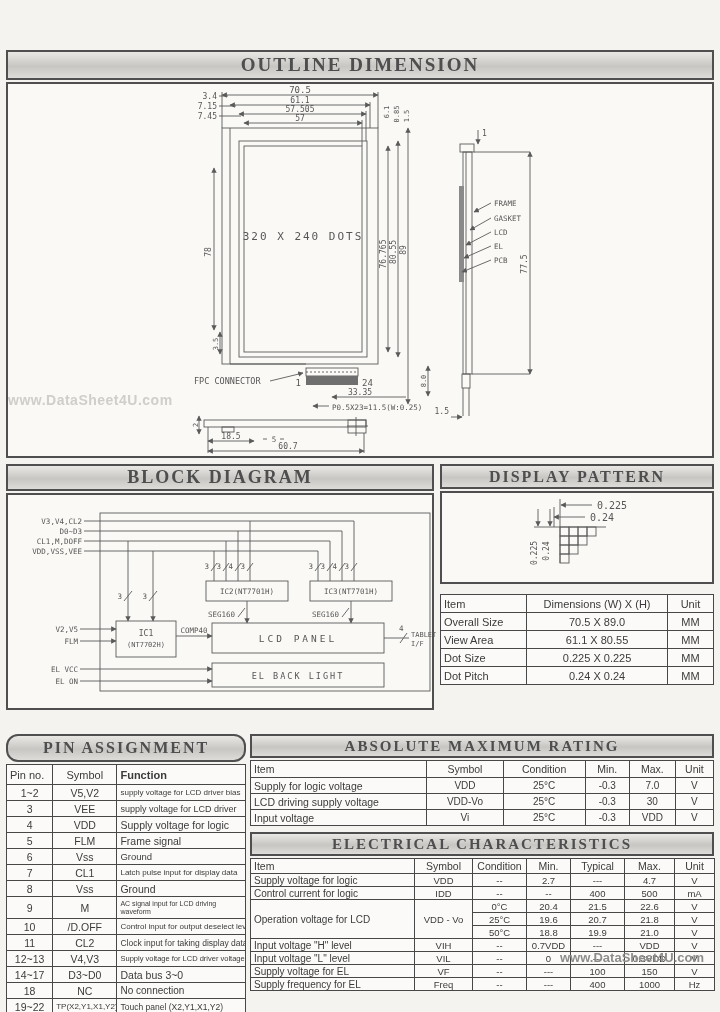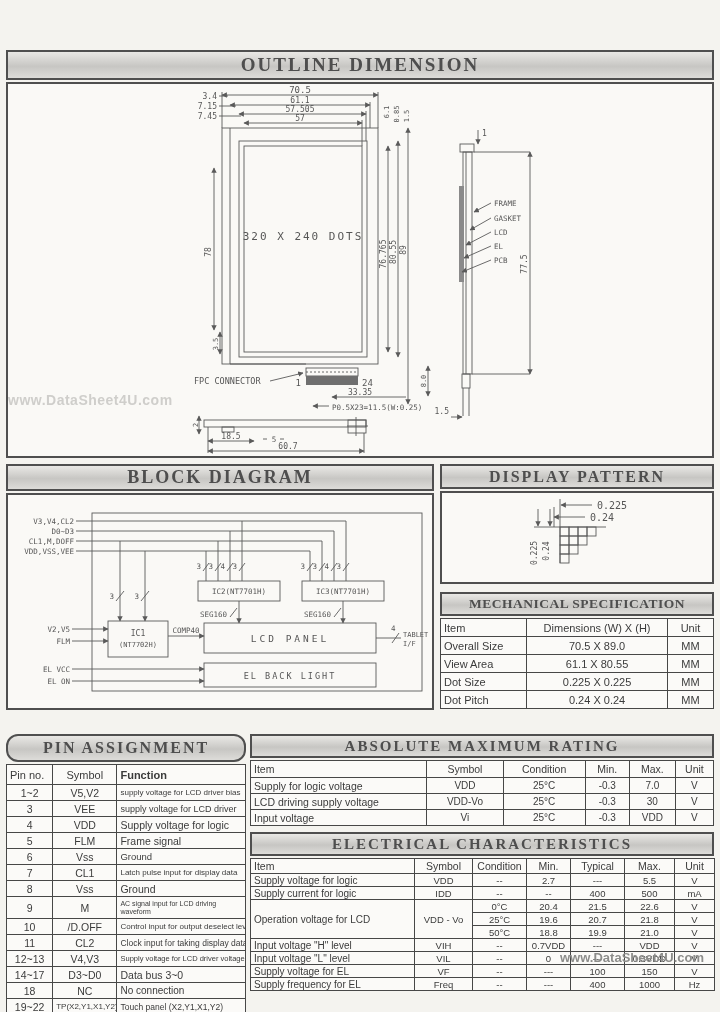--- a/index.html
+++ b/index.html
@@ -149,21 +149,21 @@
       <text x="486" y="179" font-size="7.5">PCB</text>
     </svg>
     <div class="wm-left" style="top:308px;">www.DataSheet4U.com</div>
   </div>
 </div>
 
 <div class="sec" style="left:6px;top:420px;width:428px;height:246px;">
   <div class="hdr" style="height:27px;font-size:18px;">
     <span>BLOCK DIAGRAM</span>
   </div>
-  <div class="cbox" style="height:217px;margin-top:2px;">
+  <div class="cbox" style="height:217px;margin-top:2px;padding-left:8px;">
     <svg width="424" height="213" viewBox="0 0 424 213">
       <g stroke="#5a5a5a" stroke-width="0.9" fill="none">
         <rect x="84" y="18" width="330" height="178"></rect>
         <line x1="68" y1="26" x2="338" y2="26"></line>
           <line x1="234" y1="26" x2="234" y2="86"></line>
           <line x1="338" y1="26" x2="338" y2="86"></line>
         <line x1="68" y1="36" x2="326" y2="36"></line>
           <line x1="222" y1="36" x2="222" y2="86"></line>
           <line x1="326" y1="36" x2="326" y2="86"></line>
         <line x1="68" y1="46" x2="314" y2="46"></line>
@@ -269,23 +269,20 @@
       </g>
       <text x="155" y="16" font-size="10">0.225</text>
       <text x="148" y="28" font-size="10">0.24</text>
       <text x="95" y="60" font-size="8" text-anchor="middle" transform="rotate(-90 95 60)">0.225</text>
       <text x="107" y="58" font-size="8" text-anchor="middle" transform="rotate(-90 107 58)">0.24</text>
     </svg>
   </div>
 </div>
 
 <div class="sec" style="left:440px;top:548px;width:274px;">
-  <div class="hdr" style="height:24px;font-size:13.5px;letter-spacing:0.5px;">
-    <span>MECHANICAL SPECIFICATION</span>
-  </div>
   <table style="margin-top:2px;">
     <colgroup>
         <col style="width:86px">
         <col style="width:140px">
         <col style="width:46px">
       </colgroup>
     <tbody>
         <tr style="height:18px;">
       <th class="t11" style="text-align:left;">Item</th>
       <th class="t11 cen">Dimensions (W) X (H)</th>
@@ -483,25 +480,25 @@
       <th class="t105 cen">Typical</th>
       <th class="t105 cen">Max.</th>
       <th class="t105 cen">Unit</th>
     </tr>
     <tr style="height:13px;">
       <td class="t10">Supply voltage for logic</td>
       <td class="t95 cen">VDD</td>
       <td class="t95 cen">--</td>
       <td class="t95 cen">2.7</td>
       <td class="t95 cen">---</td>
-      <td class="t95 cen">5.5</td>
-      <td class="t95 cen">V</td>
-    </tr>
-    <tr style="height:13px;">
-      <td class="t10">Supply current for logic</td>
+      <td class="t95 cen">4.7</td>
+      <td class="t95 cen">V</td>
+    </tr>
+    <tr style="height:13px;">
+      <td class="t10">Control current for logic</td>
       <td class="t95 cen">IDD</td>
       <td class="t95 cen">--</td>
       <td class="t95 cen">--</td>
       <td class="t95 cen">400</td>
       <td class="t95 cen">500</td>
       <td class="t95 cen">mA</td>
     </tr>
     <tr style="height:13px;">
       <td class="t10" rowspan="3">Operation voltage for LCD</td>
       <td class="t95 cen" rowspan="3">VDD - Vo</td>

